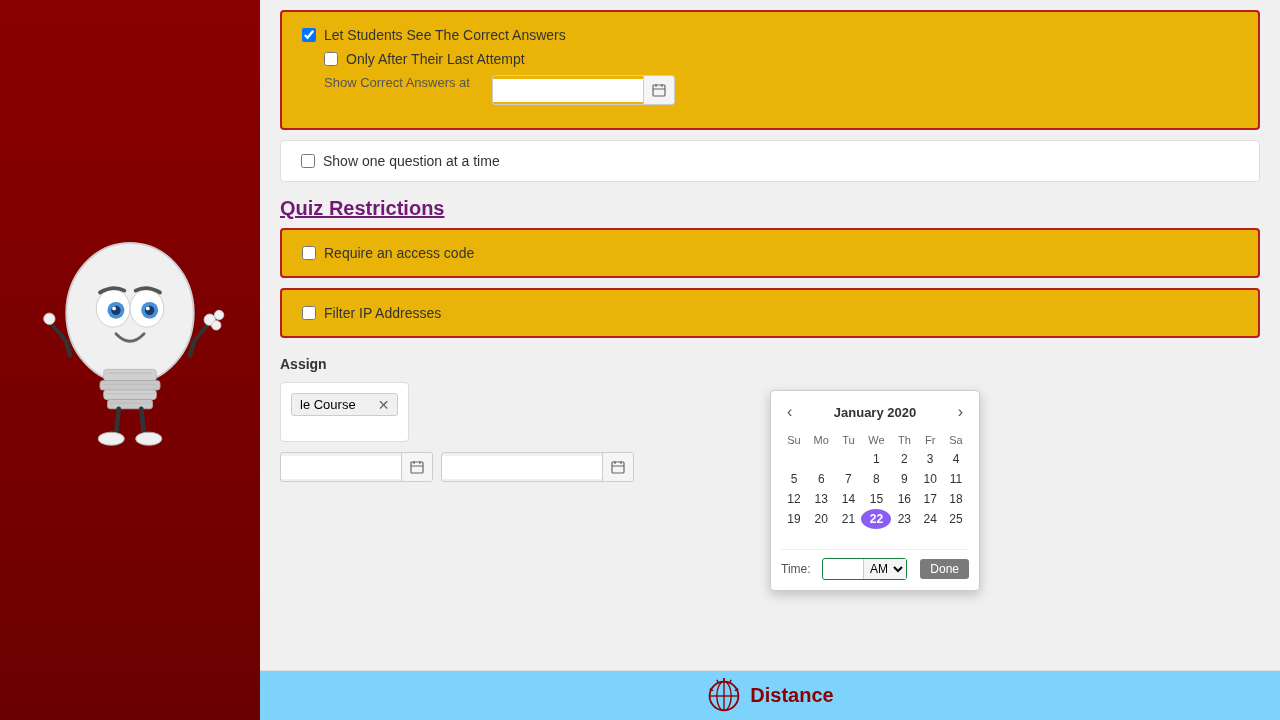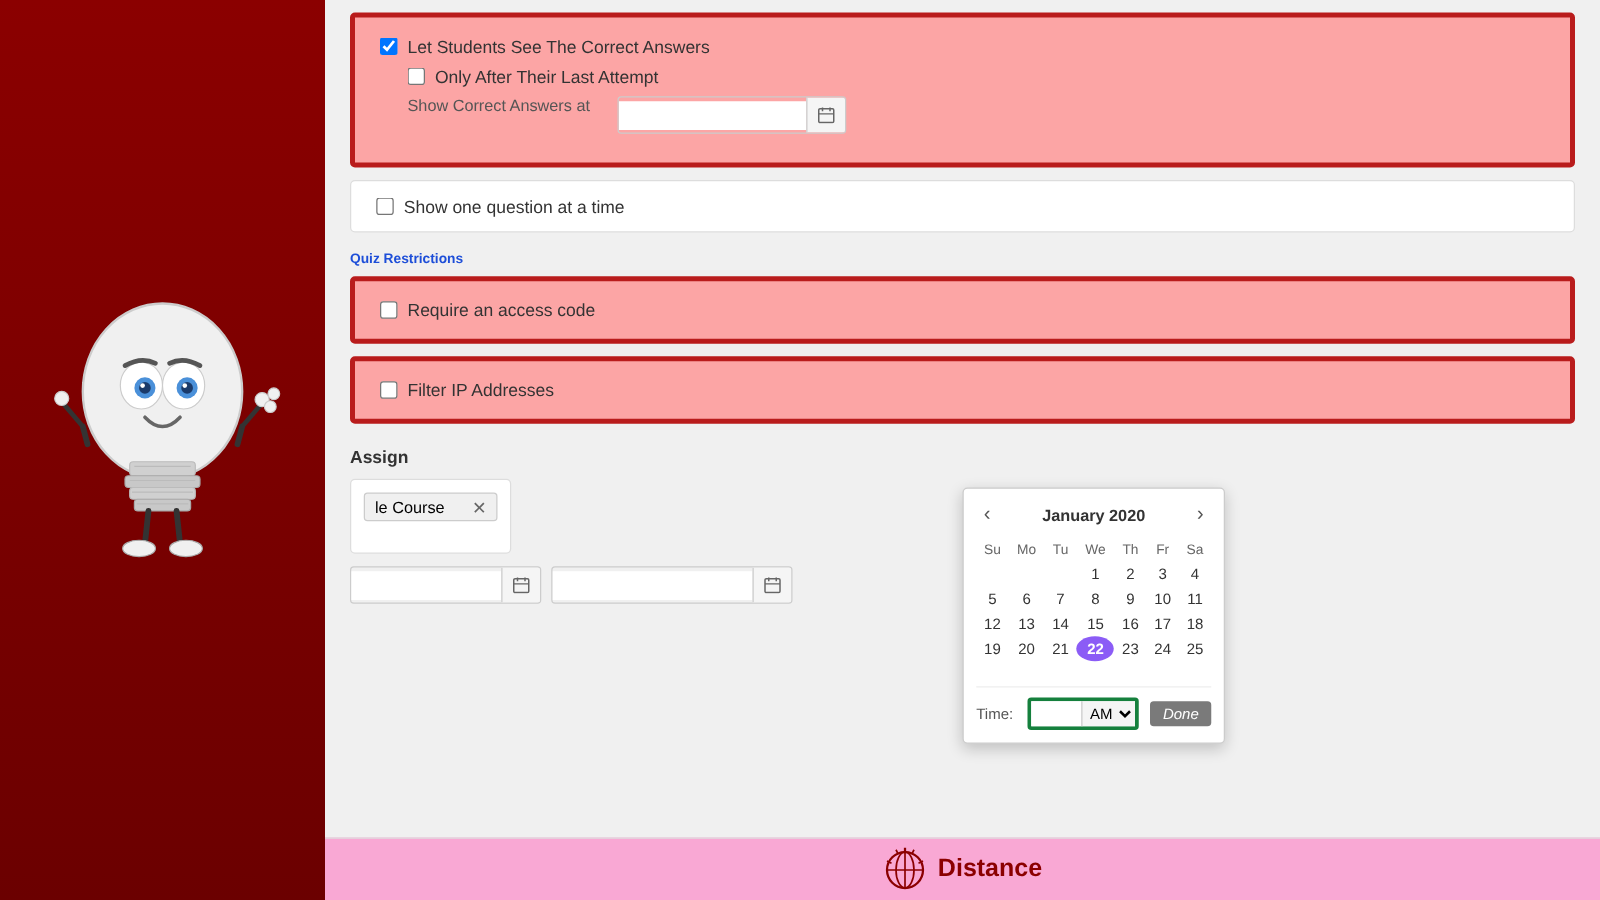--- a/index.html
+++ b/index.html
@@ -37,22 +37,22 @@
     .main-content {
       flex: 1;
       background: #f0f0f0;
       overflow-y: auto;
       padding: 10px 20px 20px 20px;
       position: relative;
     }
 
     
     .form-card {
-      background: #fca5a5;
-      border: 4px solid #b91c1c;
+      background: #eab308;
+      border: 2px solid #b91c1c;
       border-radius: 4px;
       padding: 15px 20px;
       margin-bottom: 10px;
     }
 
     .form-row {
       display: flex;
       align-items: center;
       margin-bottom: 8px;
     }
@@ -113,24 +113,25 @@
       cursor: pointer;
       height: 28px;
       display: flex;
       align-items: center;
       justify-content: center;
       color: #555;
     }
 
     
     .section-header {
-      font-size: 11px;
+      font-size: 20px;
       font-weight: bold;
-      color: #1d4ed8;
+      color: #701a75;
       margin: 15px 0 8px 0;
+      text-decoration: underline;
     }
 
     
     .one-question-card {
       background: #fff;
       border: 1px solid #ddd;
       border-radius: 4px;
       padding: 12px 20px;
       margin-bottom: 15px;
     }
@@ -235,21 +236,22 @@
     }
 
     .cal-time-row label {
       font-size: 12px;
       color: #555;
       min-width: 35px;
     }
 
     .time-input-wrap {
       display: flex;
-      border: 3px solid #15803d;
+      align-items: center;
+      border: 1px solid #15803d;
       border-radius: 3px;
     }
 
     .time-input-wrap input {
       border: none;
       outline: none;
       width: 40px;
       padding: 2px 4px;
       font-size: 12px;
     }
@@ -266,21 +268,20 @@
 
     .done-btn {
       background: #7a7a7a;
       color: #fff;
       border: none;
       border-radius: 3px;
       padding: 3px 10px;
       font-size: 12px;
       cursor: pointer;
       margin-left: auto;
-      font-style: italic;
     }
 
     
     .assign-area {
       flex: 1;
       background: #fff;
       border: 1px solid #ddd;
       border-radius: 4px;
       padding: 10px;
       min-height: 60px;
@@ -322,21 +323,21 @@
       gap: 4px;
     }
 
     
     .bottom-bar {
       position: absolute;
       bottom: 0;
       left: 260px;
       right: 0;
       height: 50px;
-      background: #f9a8d4;
+      background: #7dd3fc;
       border-top: 1px solid #ddd;
       display: flex;
       align-items: center;
       justify-content: center;
       gap: 10px;
     }
 
     .distance-logo {
       display: flex;
       align-items: center;

